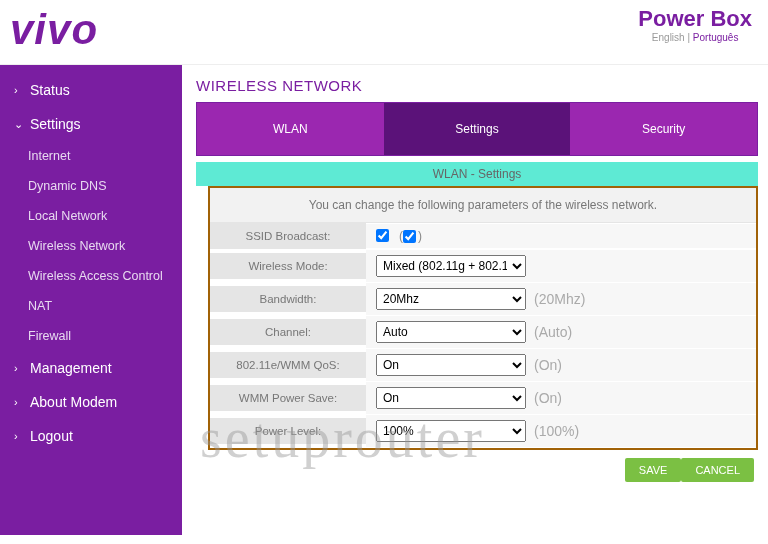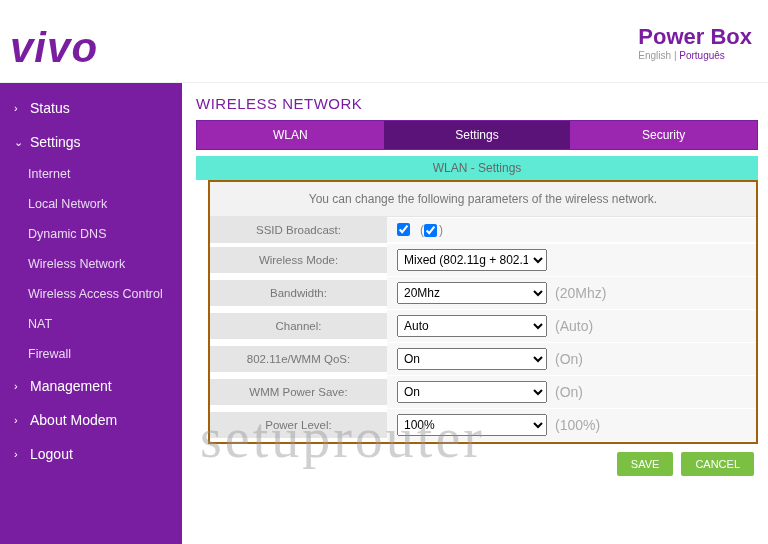--- a/index.html
+++ b/index.html
@@ -1,43 +1,43 @@
 <!DOCTYPE html>
 <html><head>
 <meta charset="utf-8">
 <style>
   * { box-sizing: border-box; margin: 0; padding: 0; }
   body { font-family: Arial, Helvetica, sans-serif; background: #fff; width: 768px; height: 544px; overflow: hidden; font-size: 13px; color: #333; }
-  .header { display: flex; justify-content: space-between; align-items: flex-start; padding: 24px 16px 10px 10px; border-bottom: 1px solid #eee; }
+  .header { display: flex; justify-content: space-between; align-items: flex-start; padding: 6px 16px 10px 10px; border-bottom: 1px solid #eee; }
   .logo { color: #7a1ea1; font-size: 42px; font-weight: 900; letter-spacing: 1px; font-style: italic; }
-  .brand { text-align: left; }
+  .brand { text-align: center; }
   .brand-title { color: #7a1ea1; font-size: 22px; font-weight: 900; }
   .brand-lang { font-size: 10px; color: #7a1ea1; }
   .brand-lang span { color: #999; }
   .layout { display: flex; }
   .sidebar { width: 182px; background: #7a1ea1; padding-top: 8px; height: 470px; }
   .nav-item { display: flex; align-items: center; padding: 9px 14px; color: #fff; cursor: pointer; font-size: 14px; }
   .nav-item.sub { padding: 8px 14px 8px 28px; font-size: 12.5px; color: #e8d9f0; }
   .chev { display: inline-block; width: 8px; margin-right: 8px; font-size: 11px; color:#fff; }
   .main { flex: 1; padding: 12px 10px 0 14px; }
   .page-title { color: #7a1ea1; font-size: 15px; letter-spacing: 0.5px; margin-bottom: 8px; }
   .tabs { display: flex; background: #9b27b0; border: 1px solid #7a1ea1; }
-  .tab { flex: 1; text-align: center; padding: 7px 0; color: #fff; font-size: 12px; cursor: pointer; }
+  .tab { flex: 1; text-align: center; padding: 19px 0; color: #fff; font-size: 12px; cursor: pointer; }
   .tab.active-dark { background: #5b1279; }
   .subheader { background: #5eead4; text-align: center; padding: 5px 0; font-size: 12px; color: #666; margin-top: 6px; }
   .panel { border: 2px solid #a16207; margin-left: 12px; }
   .desc { background: #f2f2f2; text-align: center; padding: 10px 0; font-size: 12px; color: #777; border-bottom: 1px solid #e5e5e5; }
   .row { display: flex; align-items: center; border-bottom: 1px solid #fff; }
-  .row-label { width: 177px; background: #e5e5e5; text-align: center; padding: 7px 4px; font-size: 11.5px; color: #777; }
+  .row-label { width: 156px; background: #e5e5e5; text-align: center; padding: 7px 4px; font-size: 11.5px; color: #777; }
   .row-field { flex: 1; background: #f7f7f7; padding: 5px 10px; display: flex; align-items: center; gap: 8px; }
   .row-field select { width: 150px; font-size: 12px; padding: 2px; }
   .hint { font-size: 14px; color: #aaa; }
   .ssid-box input { margin-right: 2px; }
   .ssid-paren { color:#888; font-size:12px; }
-  .actions { display: flex; justify-content: flex-end; gap: 8px; padding: 8px 4px; }
+  .actions { display: flex; justify-content: flex-end; padding: 8px 4px; }
   .btn { background: #7bc043; color: #fff; border: none; padding: 6px 14px; font-size: 11px; cursor: pointer; border-radius: 2px; }
   .watermark { position: absolute; left: 200px; top: 370px; font-size: 56px; color: rgba(150,150,150,0.45); letter-spacing: 3px; pointer-events: none; font-family: Georgia, serif; margin-top: 36px; }
 </style>
 </head>
 <body>
 
 <div class="header">
   <div class="logo">vivo</div>
   <div class="brand">
     <div class="brand-title">Power Box</div>
@@ -51,22 +51,22 @@
   <div class="sidebar">
     <div class="nav-item">
         <span class="chev">›</span>
         <span>Status</span>
       </div>
     <div class="nav-item">
         <span class="chev">⌄</span>
         <span>Settings</span>
       </div>
     <div class="nav-item sub">Internet</div>
+    <div class="nav-item sub">Dynamic DNS</div>
     <div class="nav-item sub">Local Network</div>
-    <div class="nav-item sub">Dynamic DNS</div>
     <div class="nav-item sub">Wireless Network</div>
     <div class="nav-item sub">Wireless Access Control</div>
     <div class="nav-item sub">NAT</div>
     <div class="nav-item sub">Firewall</div>
     <div class="nav-item">
         <span class="chev">›</span>
         <span>Management</span>
       </div>
     <div class="nav-item">
         <span class="chev">›</span>

